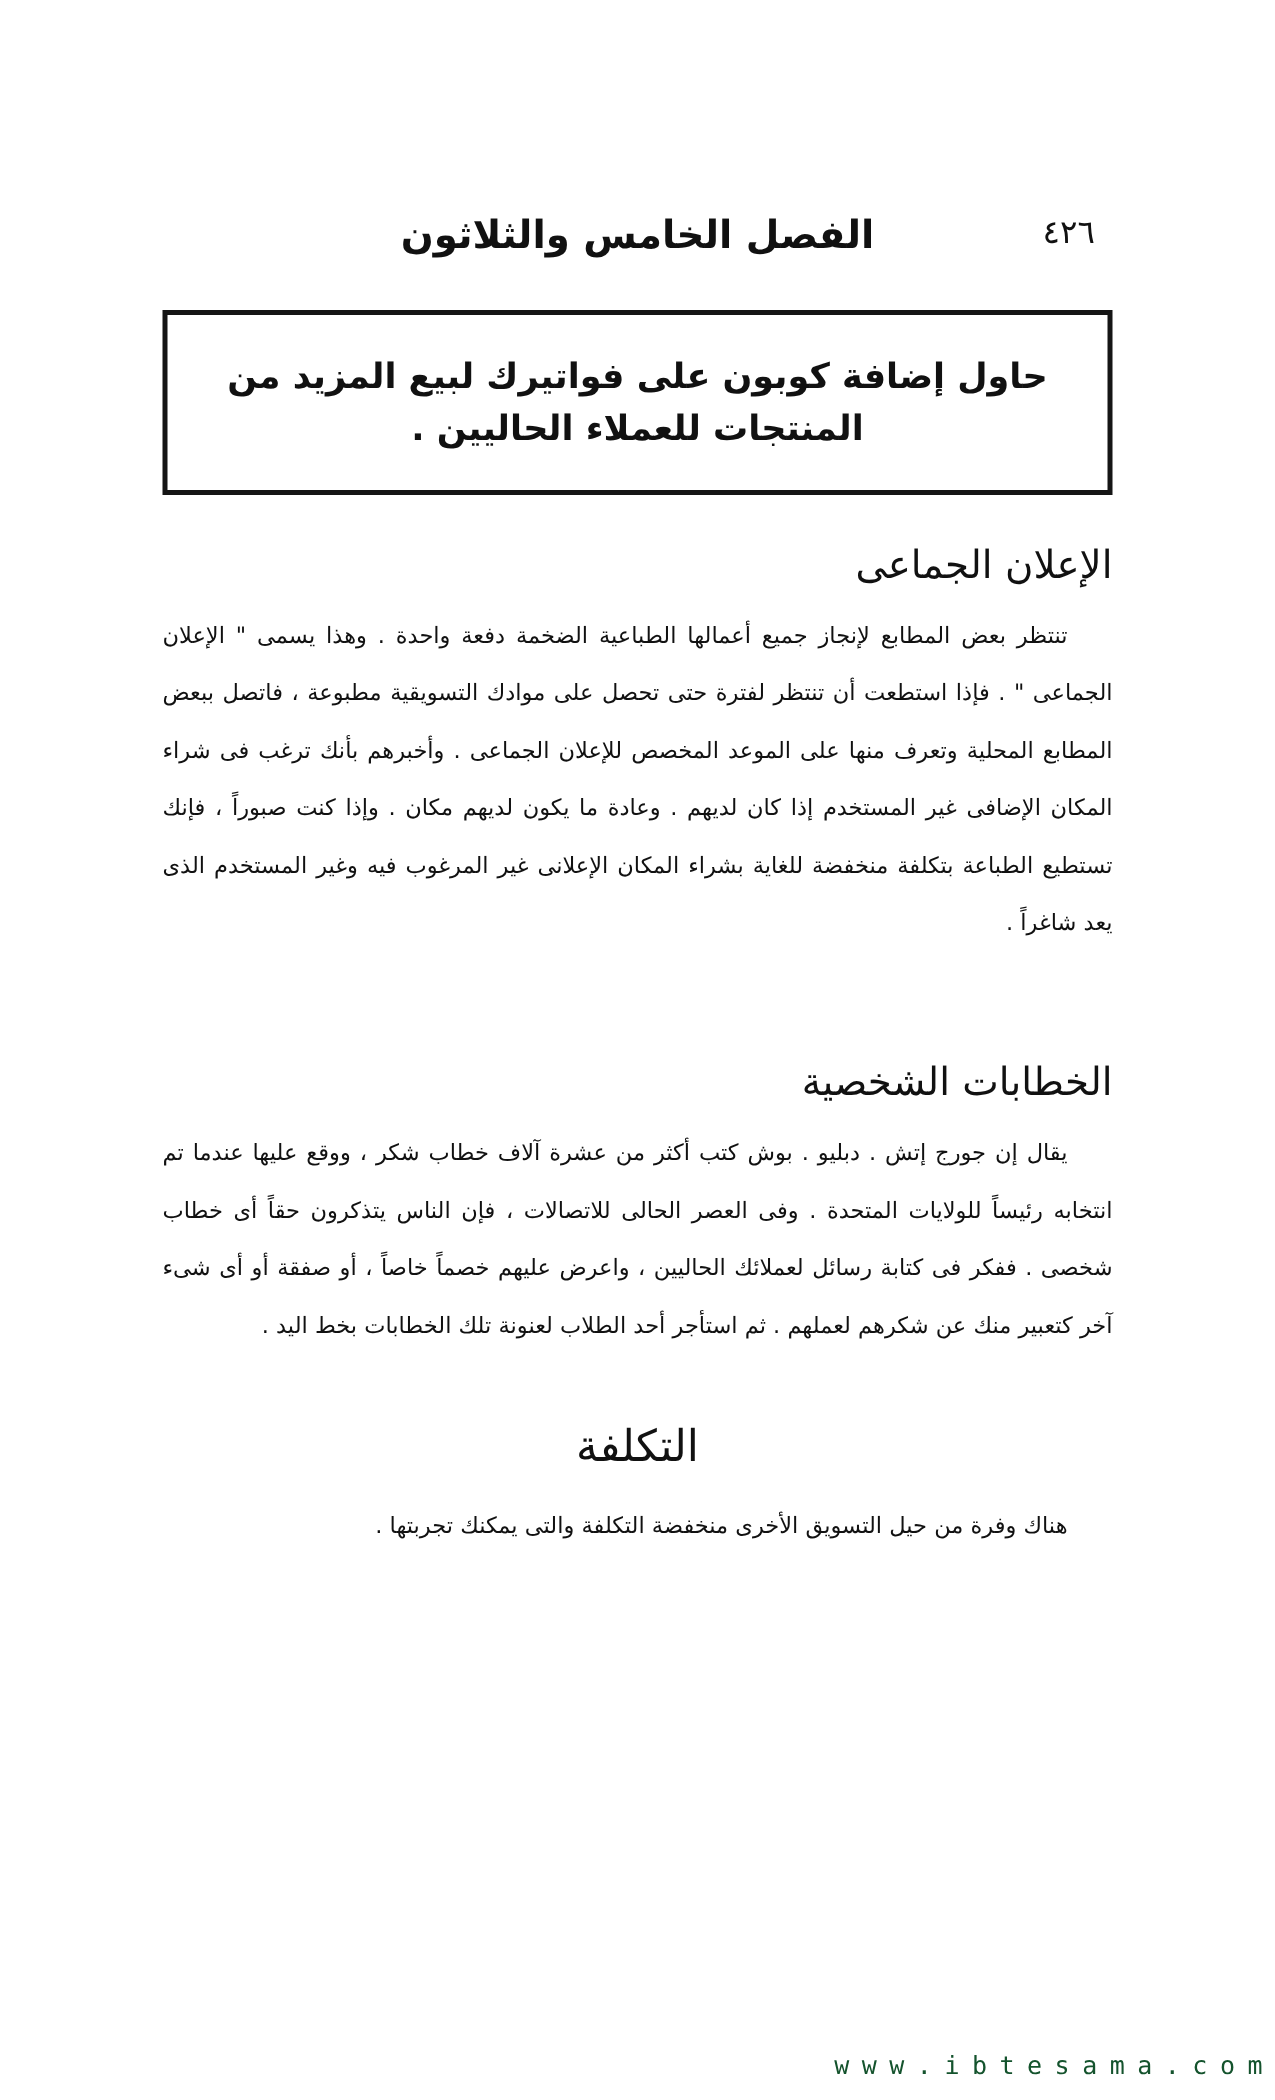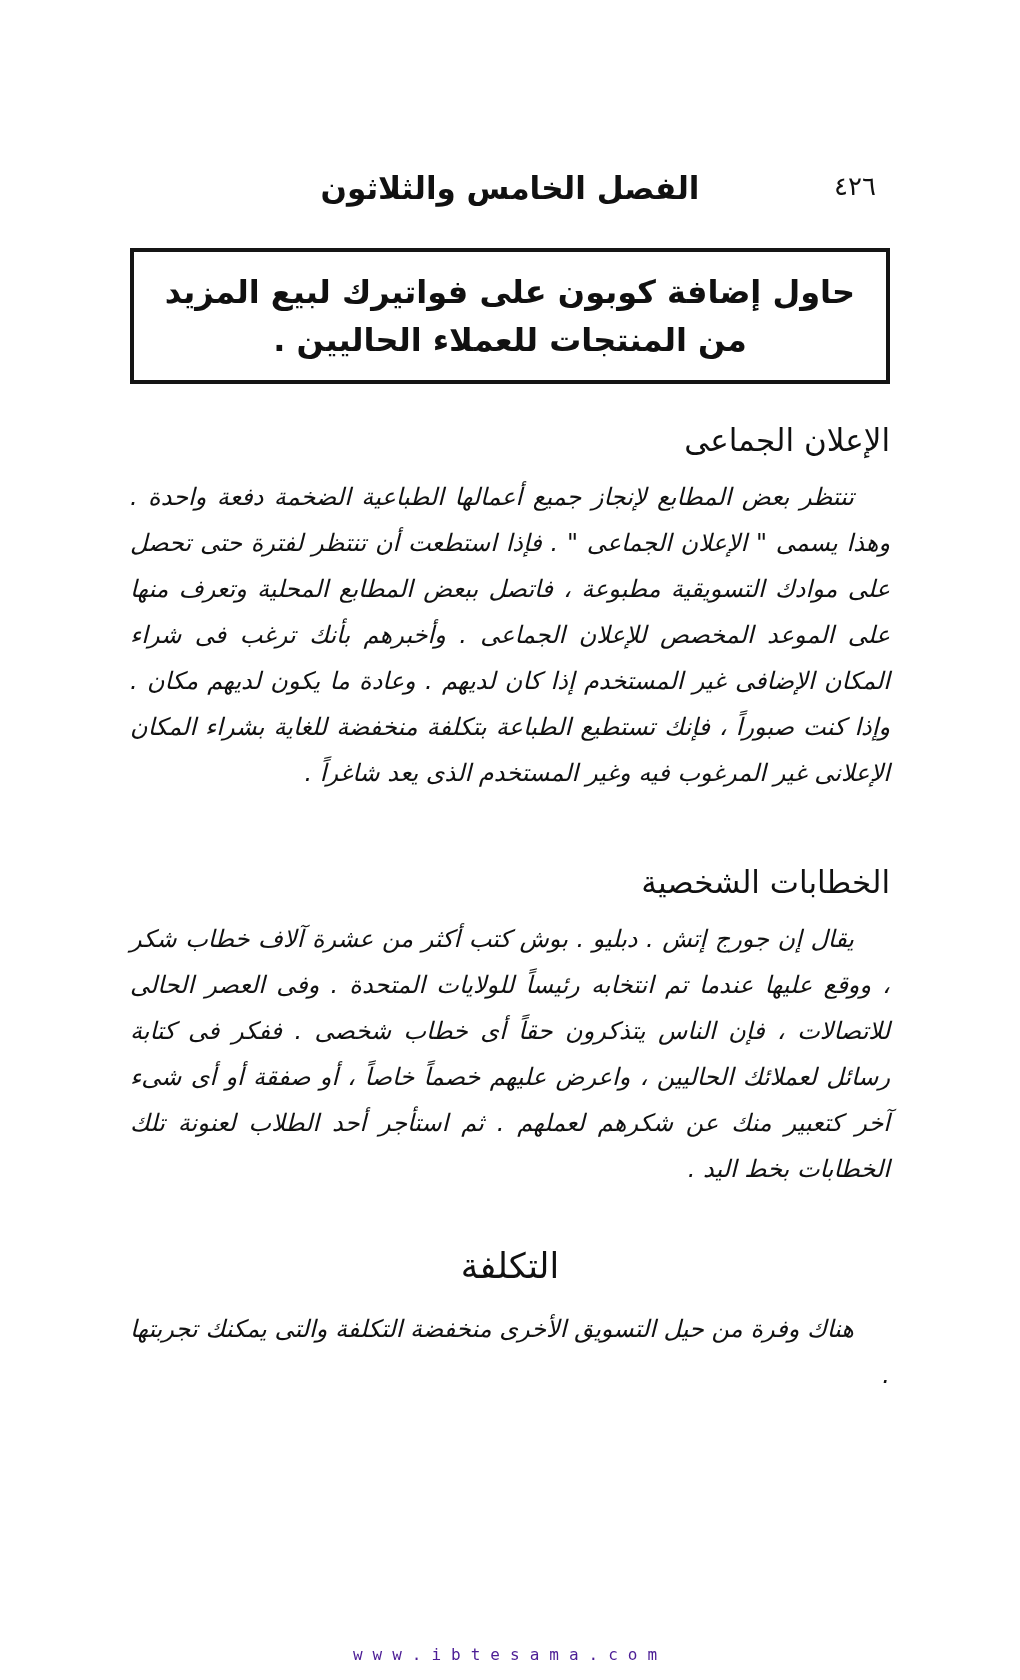--- a/index.html
+++ b/index.html
@@ -38,57 +38,56 @@
     font-weight: normal;
     letter-spacing: 6px;
   }
   .tip-box {
     margin-top: 40px;
     border: 4px solid #151515;
     padding: 16px 18px;
     text-align: center;
   }
   .tip-box p {
-    margin: 0;
-    font-size: 32px;
+    margin: 12px;
+    font-size: 28px;
     font-weight: bold;
     line-height: 1.5;
   }
   .sec-heading {
     margin: 38px 0 0 0;
     font-size: 31px;
     font-weight: normal;
     text-align: right;
   }
   .sec-heading.centered {
     margin-top: 54px;
     text-align: center;
     font-size: 35px;
   }
   .body-par {
     margin: 16px 0 0 0;
-    font-size: 24px;
+    font-size: 18px;
     line-height: 46px;
     text-align: justify;
     text-indent: 36px;
-    font-style: italic;
   }
   .body-par.last { margin-top: 20px; }
-  .gap-top { margin-top: 68px; }
+  .gap-top { margin-top: 86px; }
   .watermark {
     position: absolute;
     bottom: 16px;
     left: 0;
     width: 100%;
-    text-align: center;
+    text-align: right;
     direction: ltr;
     font-family: "DejaVu Sans Mono", monospace;
-    font-size: 16px;
+    font-size: 20px;
     letter-spacing: 10px;
-    color: #4c1d95;
+    color: #14532d;
   }
 </style>
 </head>
 <body>
 
 <div class="page">
   <div class="content">
 
     <div class="page-header">
       <div class="chapter-title">الفصل الخامس والثلاثون</div>

